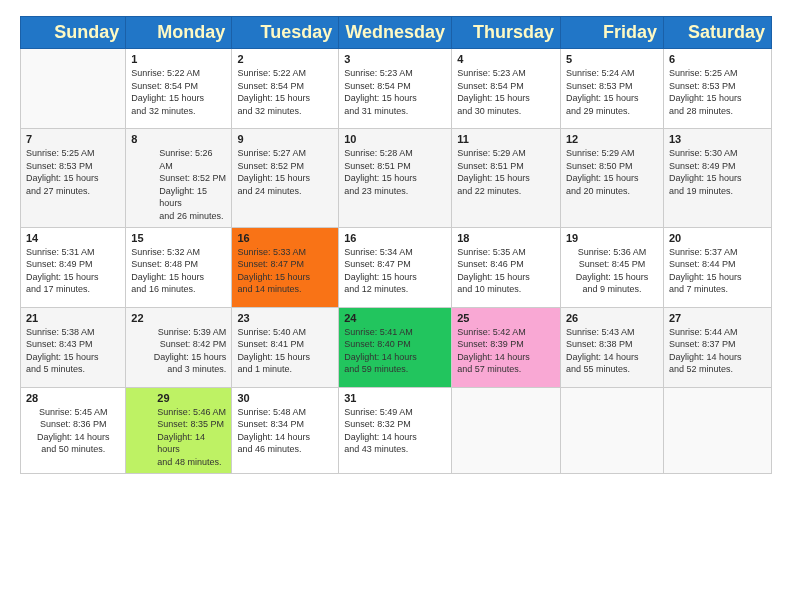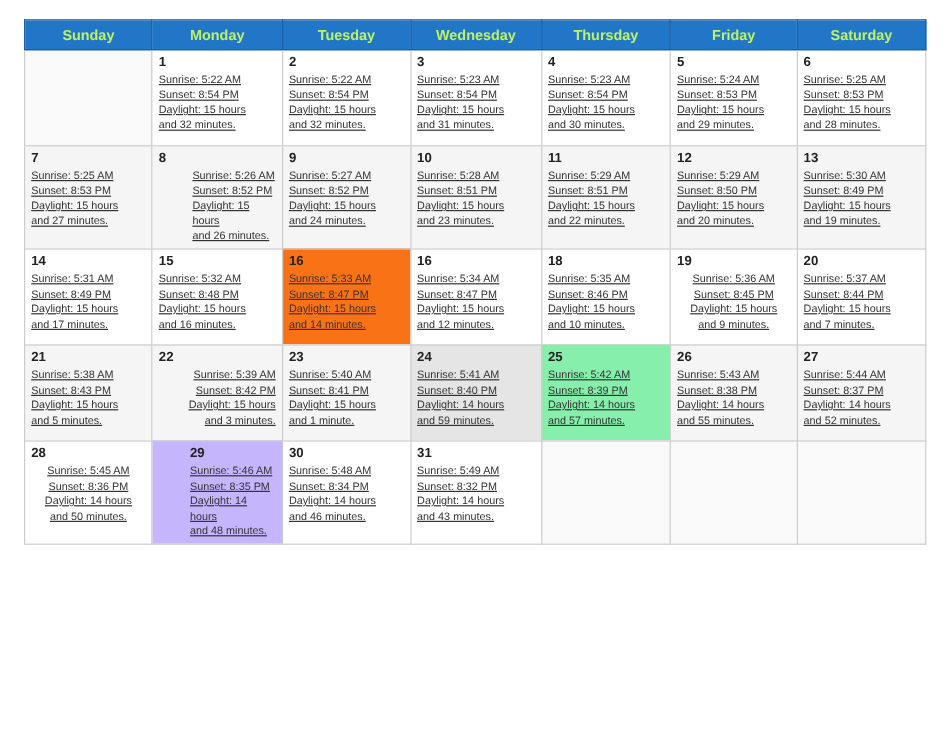--- a/index.html
+++ b/index.html
@@ -42,26 +42,26 @@
       color: #555;
       margin-top: 2px;
     }
     .calendar {
       width: 100%;
       border-collapse: collapse;
       border: 1px solid #ccc;
     }
     .calendar th {
       background: #2176c7;
-      color: #bef264;
-      font-size: 12px;
+      color: #fef9c3;
+      font-size: 18px;
       font-weight: bold;
       padding: 5px 6px;
       border: 1px solid #1a60a8;
-      text-align: center;
+      text-align: right;
     }
     .calendar td {
       border: 1px solid #ccc;
       vertical-align: top;
       padding: 4px 5px;
       font-size: 9.5px;
       color: #333;
       width: 113px;
       height: 80px;
     }
@@ -79,21 +79,20 @@
       font-size: 11px;
       font-weight: bold;
       color: #222;
       display: block;
       margin-bottom: 2px;
     }
     .day-info {
       font-size: 9px;
       line-height: 1.4;
       color: #333;
-      text-decoration: underline;
     }
   </style>
 </head>
 <body>
 
 <div class="page">
 
   <table class="calendar">
     <thead>
       <tr>
@@ -269,28 +268,28 @@
 Daylight: 15 hours
 and 3 minutes.</div>
           </td>
           <td style="background: rgb(245, 245, 245);">
             <span class="day-num">23</span>
             <div class="day-info" style="white-space: pre-line;">Sunrise: 5:40 AM
 Sunset: 8:41 PM
 Daylight: 15 hours
 and 1 minute.</div>
           </td>
-          <td style="background: #e5e5e5;">
+          <td style="background: #22c55e;">
             <span class="day-num">24</span>
             <div class="day-info" style="white-space: pre-line;">Sunrise: 5:41 AM
 Sunset: 8:40 PM
 Daylight: 14 hours
 and 59 minutes.</div>
           </td>
-          <td style="background: #86efac;">
+          <td style="background: #f9a8d4;">
             <span class="day-num">25</span>
             <div class="day-info" style="white-space: pre-line;">Sunrise: 5:42 AM
 Sunset: 8:39 PM
 Daylight: 14 hours
 and 57 minutes.</div>
           </td>
           <td style="background: rgb(245, 245, 245);">
             <span class="day-num">26</span>
             <div class="day-info" style="white-space: pre-line;">Sunrise: 5:43 AM
 Sunset: 8:38 PM
@@ -306,21 +305,21 @@
           </td>
         </tr>
         <tr>
           <td style="background: rgb(255, 255, 255);">
             <span class="day-num">28</span>
             <div class="day-info" style="white-space: pre-line; text-align: center;">Sunrise: 5:45 AM
 Sunset: 8:36 PM
 Daylight: 14 hours
 and 50 minutes.</div>
           </td>
-          <td style="background: #c4b5fd; padding-left: 31px;">
+          <td style="background: #bef264; padding-left: 31px;">
             <span class="day-num">29</span>
             <div class="day-info" style="white-space: pre-line;">Sunrise: 5:46 AM
 Sunset: 8:35 PM
 Daylight: 14 hours
 and 48 minutes.</div>
           </td>
           <td style="background: rgb(255, 255, 255);">
             <span class="day-num">30</span>
             <div class="day-info" style="white-space: pre-line;">Sunrise: 5:48 AM
 Sunset: 8:34 PM

